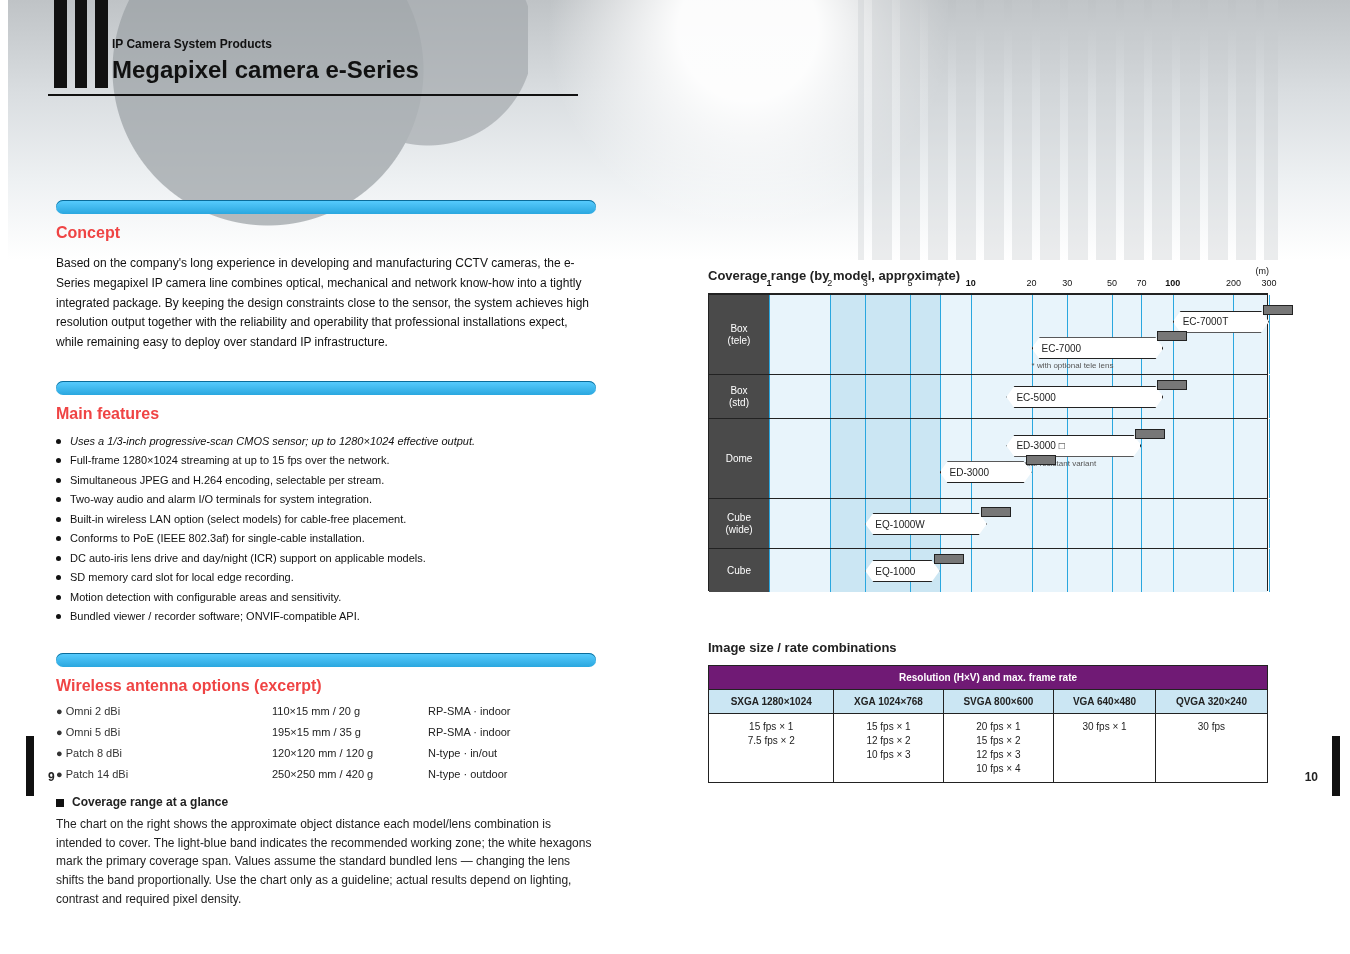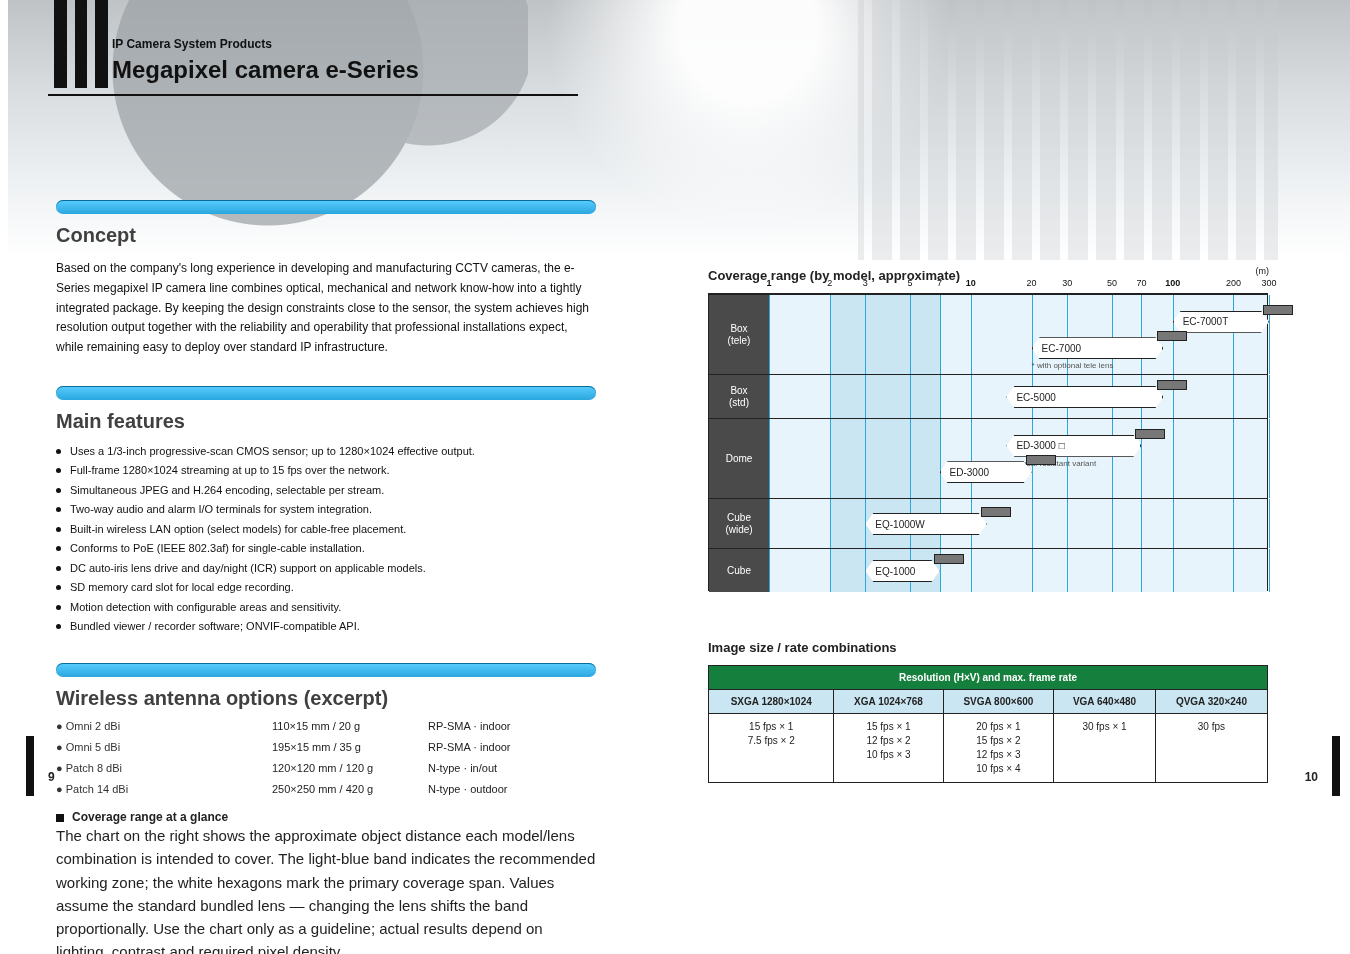--- a/index.html
+++ b/index.html
@@ -31,34 +31,34 @@
   }
   .banner .stripes { position: absolute; left: 46px; top: 0; width: 54px; height: 88px; display: flex; gap: 8px; }
   .banner .stripes span { width: 14px; height: 100%; background: #111; }
   .banner .rule { position: absolute; left: 40px; top: 94px; width: 530px; height: 2px; background: #111; }
 
   .page { position: absolute; left: 8px; top: 0; width: 1350px; height: 808px; }
 
   
   .col-l { position: absolute; left: 48px; top: 200px; width: 540px; }
   .pill { height: 14px; border-radius: 7px; background: linear-gradient(180deg, #59cdff 0%, #2aa7df 100%); box-shadow: 0 1px 0 #0a6c9a inset; margin-bottom: 10px; }
-  .h-sec { font-size: 20px; font-weight: 700; color: #404040; margin-top: 10px; }
+  .h-sec { font-size: 16px; font-weight: 700; color: #ef4444; margin-top: 10px; }
   .body { font-size: 12px; line-height: 1.65; color: #111; margin-top: 12px; }
   .body-small { font-size: 11px; line-height: 1.5; }
 
   .sec { margin-bottom: 28px; }
 
   
   .ant-row { display: grid; grid-template-columns: 210px 150px 140px; gap: 6px; font-size: 11px; line-height: 1.55; margin-top: 4px; }
   .ant-row .muted { color: #333; }
 
   .bullet-row { display: flex; align-items: flex-start; gap: 8px; margin-top: 12px; }
   .bullet-row .sq { width: 8px; height: 8px; background: #111; margin-top: 4px; }
   .bullet-row .t { font-size: 12px; font-weight: 700; }
-  .bullet-text { font-size: 15px; line-height: 1.55; }
+  .bullet-text { font-size: 12px; line-height: 1.55; margin-top: 6px; }
 
   
   .col-r { position: absolute; left: 700px; top: 268px; width: 570px; }
   .col-r .title { font-size: 13px; font-weight: 700; margin-bottom: 10px; }
 
   .chart { position: relative; width: 560px; height: 320px; border: 1px solid #222; background: #fff; }
   .chart .row { position: absolute; left: 0; width: 100%; border-top: 1px solid #222; }
   .chart .rowlabel { position: absolute; left: 0; width: 60px; height: 100%; background: #4a4a4a; color: #fff; font-size: 10px; display: flex; flex-direction: column; align-items: center; justify-content: center; text-align: center; line-height: 1.15; }
   .chart .rowbg { position: absolute; left: 60px; right: 0; top: 0; bottom: 0; }
   .chart .grid { position: absolute; left: 60px; right: 0; top: 0; bottom: 0; pointer-events: none; }
@@ -72,21 +72,21 @@
   .hex .shape { position: absolute; inset: 0; background: #fff; border: 1px solid #222; clip-path: polygon(8px 0, calc(100% - 8px) 0, 100% 50%, calc(100% - 8px) 100%, 8px 100%, 0 50%); }
   .hex .lbl { position: relative; z-index: 1; font-size: 10px; padding: 0 10px; white-space: nowrap; }
   .tag { position: absolute; width: 30px; height: 10px; background: #777; border: 1px solid #222; }
   .small-note { position: absolute; font-size: 8px; color: #555; }
 
   
   .size-block { position: absolute; left: 700px; top: 640px; width: 560px; }
   .size-title { font-size: 13px; font-weight: 700; margin-bottom: 10px; }
   .stable { width: 560px; border: 1px solid #222; border-collapse: collapse; font-size: 10px; }
   .stable th, .stable td { border: 1px solid #222; padding: 6px 6px; text-align: center; vertical-align: top; }
-  .stable thead tr:first-child th { background: #15803d; color: #fff; }
+  .stable thead tr:first-child th { background: #701a75; color: #fff; }
   .stable thead tr:last-child th { background: #cbe6f3; font-weight: 700; }
   .stable td { white-space: pre-line; line-height: 1.4; }
 
   
   .pnum-left { position: absolute; left: 40px; bottom: 24px; font-size: 12px; font-weight: 700; }
   .pnum-right { position: absolute; right: 40px; bottom: 24px; font-size: 12px; font-weight: 700; }
   .edge-l, .edge-r { position: absolute; bottom: 12px; width: 8px; height: 60px; background: #111; }
   .edge-l { left: 18px; } .edge-r { right: 18px; }
 
 </style>
@@ -109,21 +109,21 @@
     <div class="sec">
       <div class="pill"></div>
       <div class="h-sec">Concept</div>
       <div class="body">Based on the company's long experience in developing and manufacturing CCTV cameras, the e-Series megapixel IP camera line combines optical, mechanical and network know-how into a tightly integrated package. By keeping the design constraints close to the sensor, the system achieves high resolution output together with the reliability and operability that professional installations expect, while remaining easy to deploy over standard IP infrastructure.</div>
     </div>
 
     <div class="sec">
       <div class="pill"></div>
       <div class="h-sec">Main features</div>
       <ul class="body body-small" id="feat-list" style="list-style:none;margin-top:10px;">
-          <li style="position: relative; padding-left: 14px; margin: 3px 0px;"><span style="position: absolute; left: 0px; top: 6px; width: 5px; height: 5px; border-radius: 50%; background: rgb(17, 17, 17);"></span><span>Uses a 1/3-inch progressive-scan CMOS sensor; up to 1280×1024 effective output.</span></li>
+          <li style="position: relative; padding-left: 14px; margin: 3px 0px; font-style: italic;"><span style="position: absolute; left: 0px; top: 6px; width: 5px; height: 5px; border-radius: 50%; background: rgb(17, 17, 17);"></span><span>Uses a 1/3-inch progressive-scan CMOS sensor; up to 1280×1024 effective output.</span></li>
           <li style="position: relative; padding-left: 14px; margin: 3px 0px;"><span style="position: absolute; left: 0px; top: 6px; width: 5px; height: 5px; border-radius: 50%; background: rgb(17, 17, 17);"></span><span>Full-frame 1280×1024 streaming at up to 15 fps over the network.</span></li>
           <li style="position: relative; padding-left: 14px; margin: 3px 0px;"><span style="position: absolute; left: 0px; top: 6px; width: 5px; height: 5px; border-radius: 50%; background: rgb(17, 17, 17);"></span><span>Simultaneous JPEG and H.264 encoding, selectable per stream.</span></li>
           <li style="position: relative; padding-left: 14px; margin: 3px 0px;"><span style="position: absolute; left: 0px; top: 6px; width: 5px; height: 5px; border-radius: 50%; background: rgb(17, 17, 17);"></span><span>Two-way audio and alarm I/O terminals for system integration.</span></li>
           <li style="position: relative; padding-left: 14px; margin: 3px 0px;"><span style="position: absolute; left: 0px; top: 6px; width: 5px; height: 5px; border-radius: 50%; background: rgb(17, 17, 17);"></span><span>Built-in wireless LAN option (select models) for cable-free placement.</span></li>
           <li style="position: relative; padding-left: 14px; margin: 3px 0px;"><span style="position: absolute; left: 0px; top: 6px; width: 5px; height: 5px; border-radius: 50%; background: rgb(17, 17, 17);"></span><span>Conforms to PoE (IEEE 802.3af) for single-cable installation.</span></li>
           <li style="position: relative; padding-left: 14px; margin: 3px 0px;"><span style="position: absolute; left: 0px; top: 6px; width: 5px; height: 5px; border-radius: 50%; background: rgb(17, 17, 17);"></span><span>DC auto-iris lens drive and day/night (ICR) support on applicable models.</span></li>
           <li style="position: relative; padding-left: 14px; margin: 3px 0px;"><span style="position: absolute; left: 0px; top: 6px; width: 5px; height: 5px; border-radius: 50%; background: rgb(17, 17, 17);"></span><span>SD memory card slot for local edge recording.</span></li>
           <li style="position: relative; padding-left: 14px; margin: 3px 0px;"><span style="position: absolute; left: 0px; top: 6px; width: 5px; height: 5px; border-radius: 50%; background: rgb(17, 17, 17);"></span><span>Motion detection with configurable areas and sensitivity.</span></li>
           <li style="position: relative; padding-left: 14px; margin: 3px 0px;"><span style="position: absolute; left: 0px; top: 6px; width: 5px; height: 5px; border-radius: 50%; background: rgb(17, 17, 17);"></span><span>Bundled viewer / recorder software; ONVIF-compatible API.</span></li>
         </ul>

